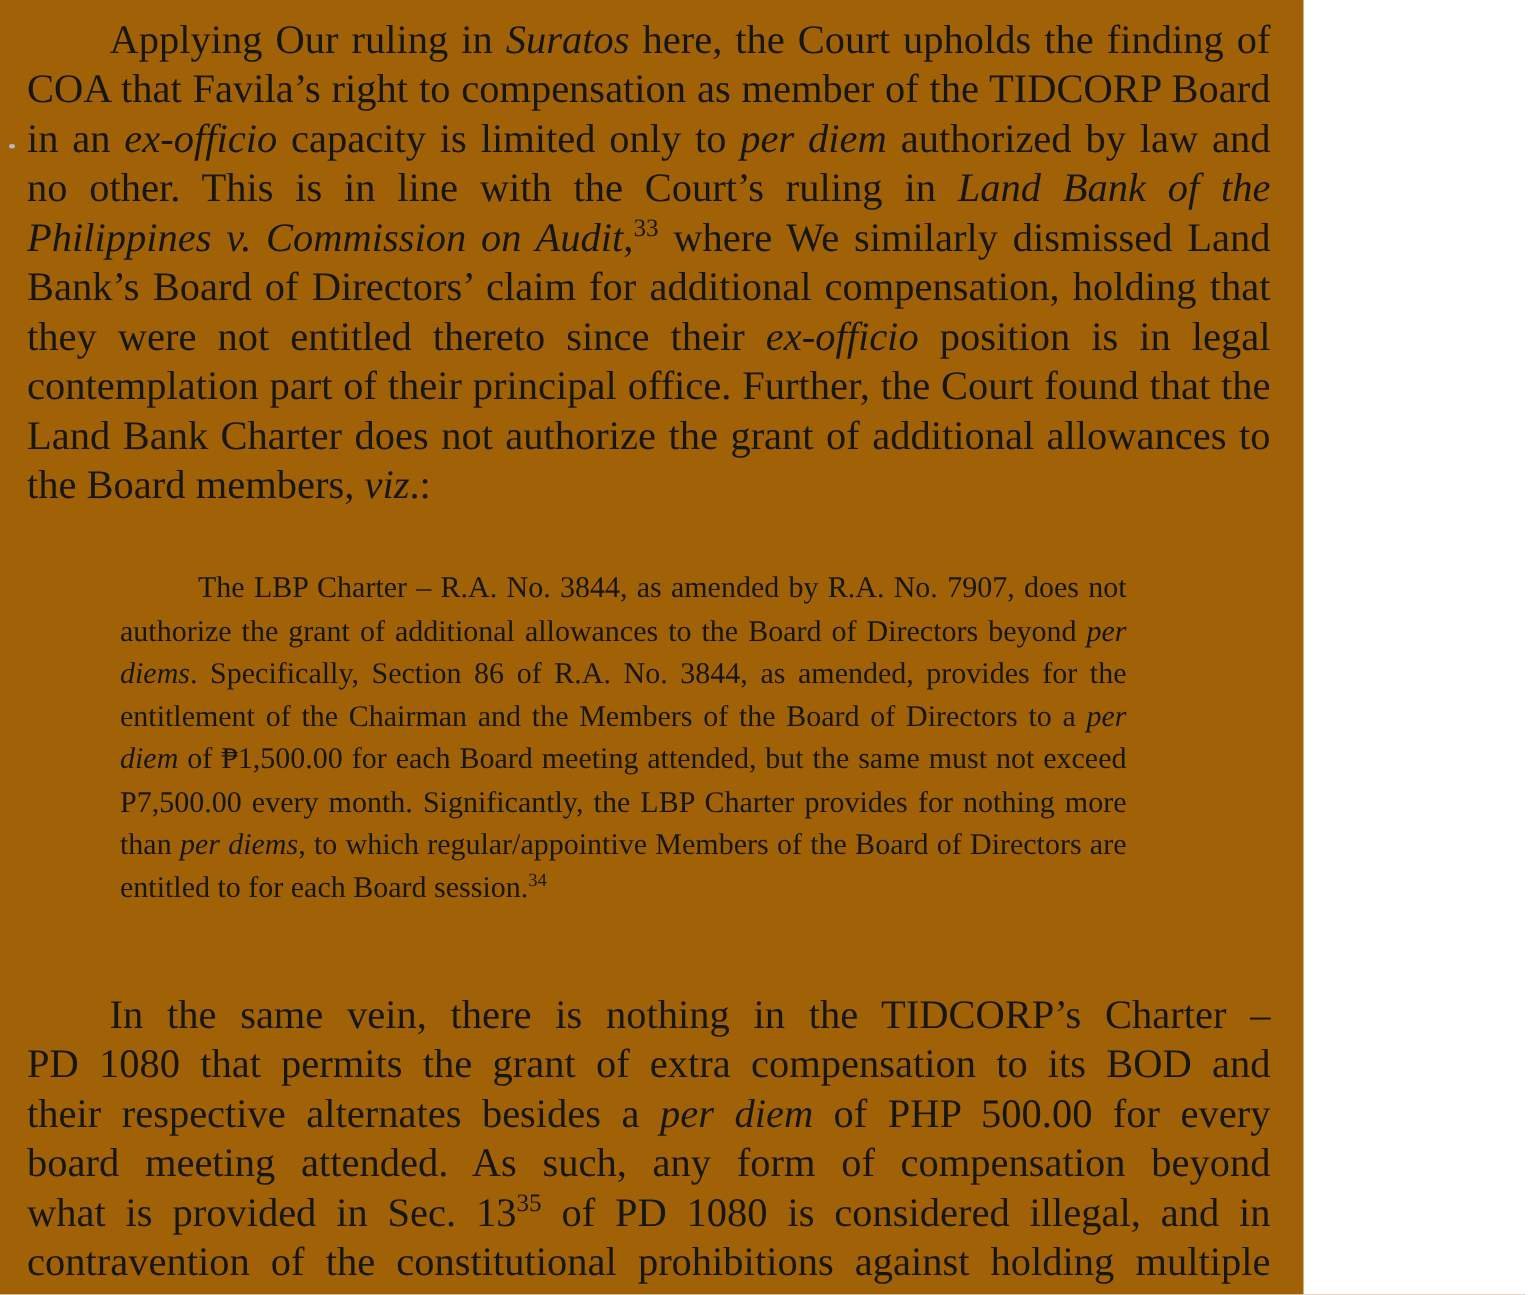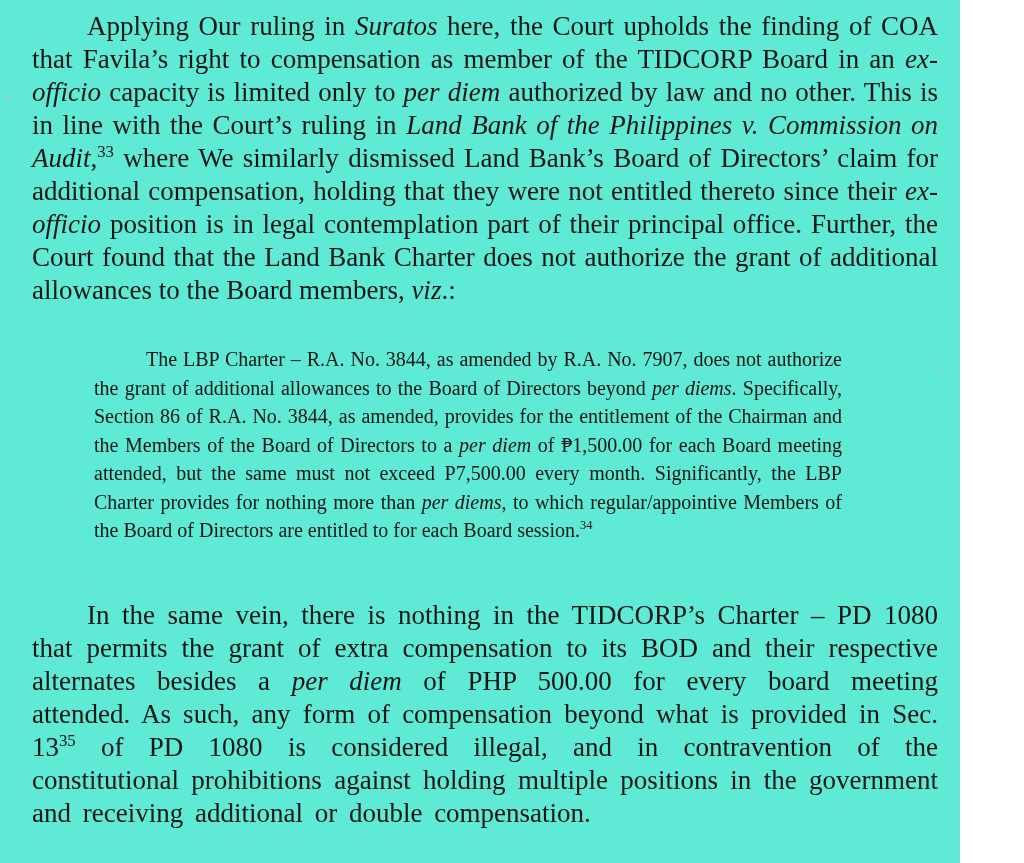--- a/index.html
+++ b/index.html
@@ -2,27 +2,27 @@
 <html><head>
 <meta charset="utf-8">
 <style>
   html, body {
     margin: 0;
     padding: 0;
     background: #ffffff;
   }
   .page {
     position: relative;
-    width: 960px;
+    width: 869px;
     height: 863px;
     box-sizing: border-box;
-    background: #5eead4;
+    background: #a16207;
     color: #161616;
     font-family: "Liberation Serif", "DejaVu Serif", serif;
-    padding: 10px 22px 0 32px;
+    padding: 10px 22px 0 18px;
     overflow: hidden;
     -webkit-font-smoothing: antialiased;
   }
   .para {
     margin: 0;
     font-size: 27px;
     line-height: 33px;
     text-align: justify;
     text-indent: 55px;
   }

